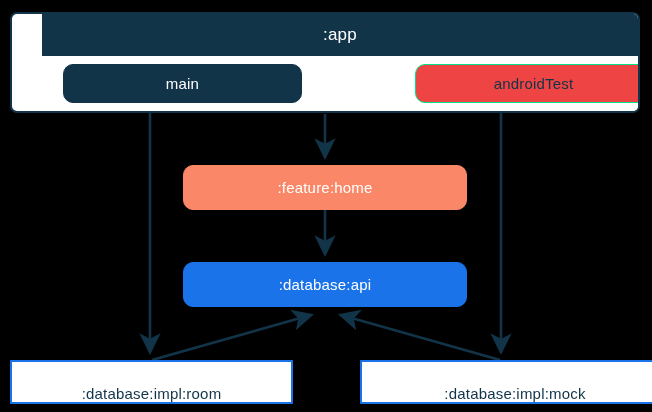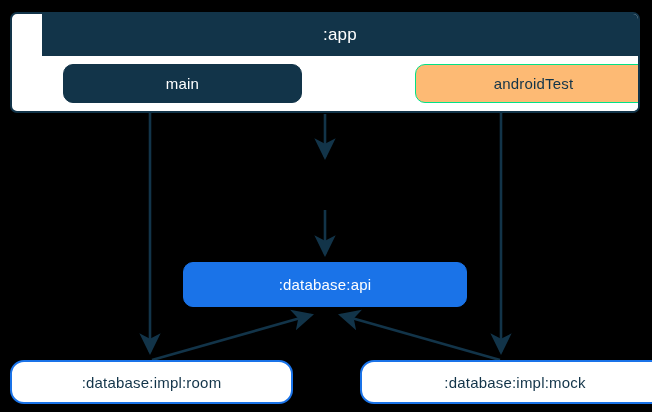--- a/index.html
+++ b/index.html
@@ -68,39 +68,40 @@
     font-size: 15px;
     letter-spacing: 0.2px;
     white-space: nowrap;
   }
   .node-dark {
     background: #123449;
     color: #ffffff;
     border: 1px solid #123449;
   }
   .node-green {
-    background: #fdba74;
+    background: #ef4444;
     color: #123449;
     border: 1px solid #00E287;
   }
   .node-coral {
     background: #FA8767;
     color: #ffffff;
     border: 1px solid #FA8767;
   }
   .node-blue {
     background: #1A73E8;
     color: #ffffff;
     border: 1px solid #1A73E8;
   }
   .node-outline-blue {
     background: #ffffff;
     color: #123449;
     border: 2px solid #1A73E8;
-    border-radius: 14px;
+    border-radius: 1px;
+    align-items: flex-end;
   }
 </style>
 </head>
 <body>
 
 <div id="canvas">
 
   <svg id="edges" viewBox="0 0 652 412" width="652" height="412" xmlns="http://www.w3.org/2000/svg">
     <defs>
       <marker id="arrowhead" markerWidth="9" markerHeight="9" refX="7.2" refY="4.5" orient="auto" markerUnits="strokeWidth">
@@ -141,20 +142,23 @@
         <span>main</span>
       </div>
 
       <div class="node node-green" style="left:373px; top:8px; width:237px; height:39px;">
         <span>androidTest</span>
       </div>
 
     </div>
   </div>
 
+  <div class="node node-coral" style="left:183px; top:165px; width:284px; height:45px;">
+    <span>:feature:home</span>
+  </div>
 
   <div class="node node-blue" style="left:183px; top:262px; width:284px; height:45px;align-items:center;">
     <span>:database:api</span>
   </div>
 
   <div class="node node-outline-blue" style="left:10px; top:360px; width:283px; height:44px;">
     <span>:database:impl:room</span>
   </div>
 
   <div class="node node-outline-blue" style="left:360px; top:360px; width:310px; height:44px;">

